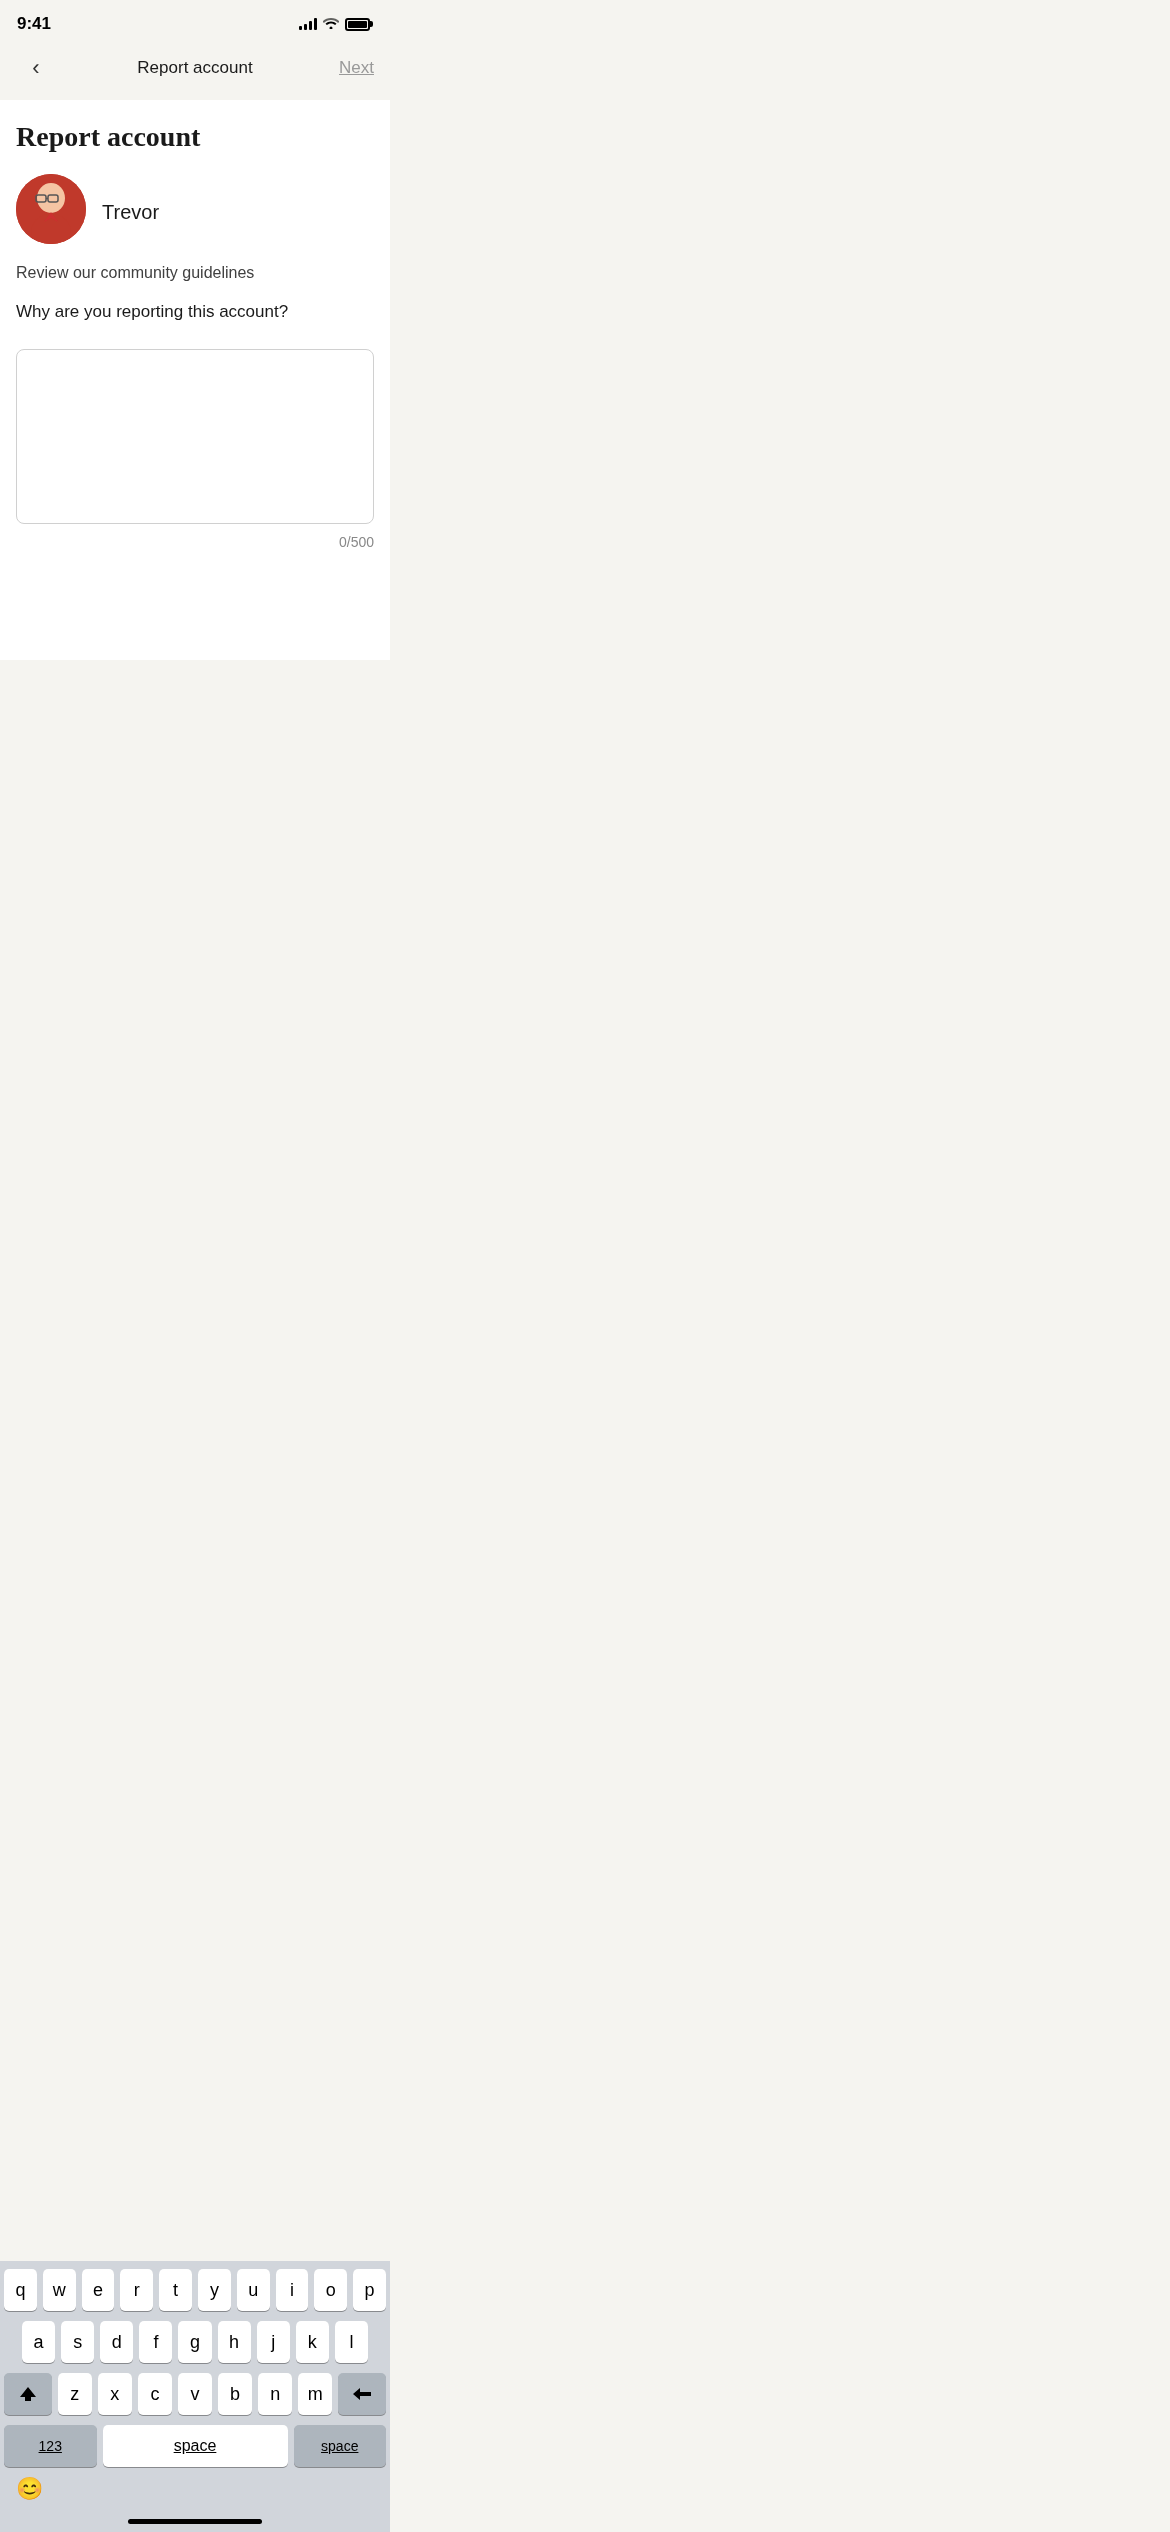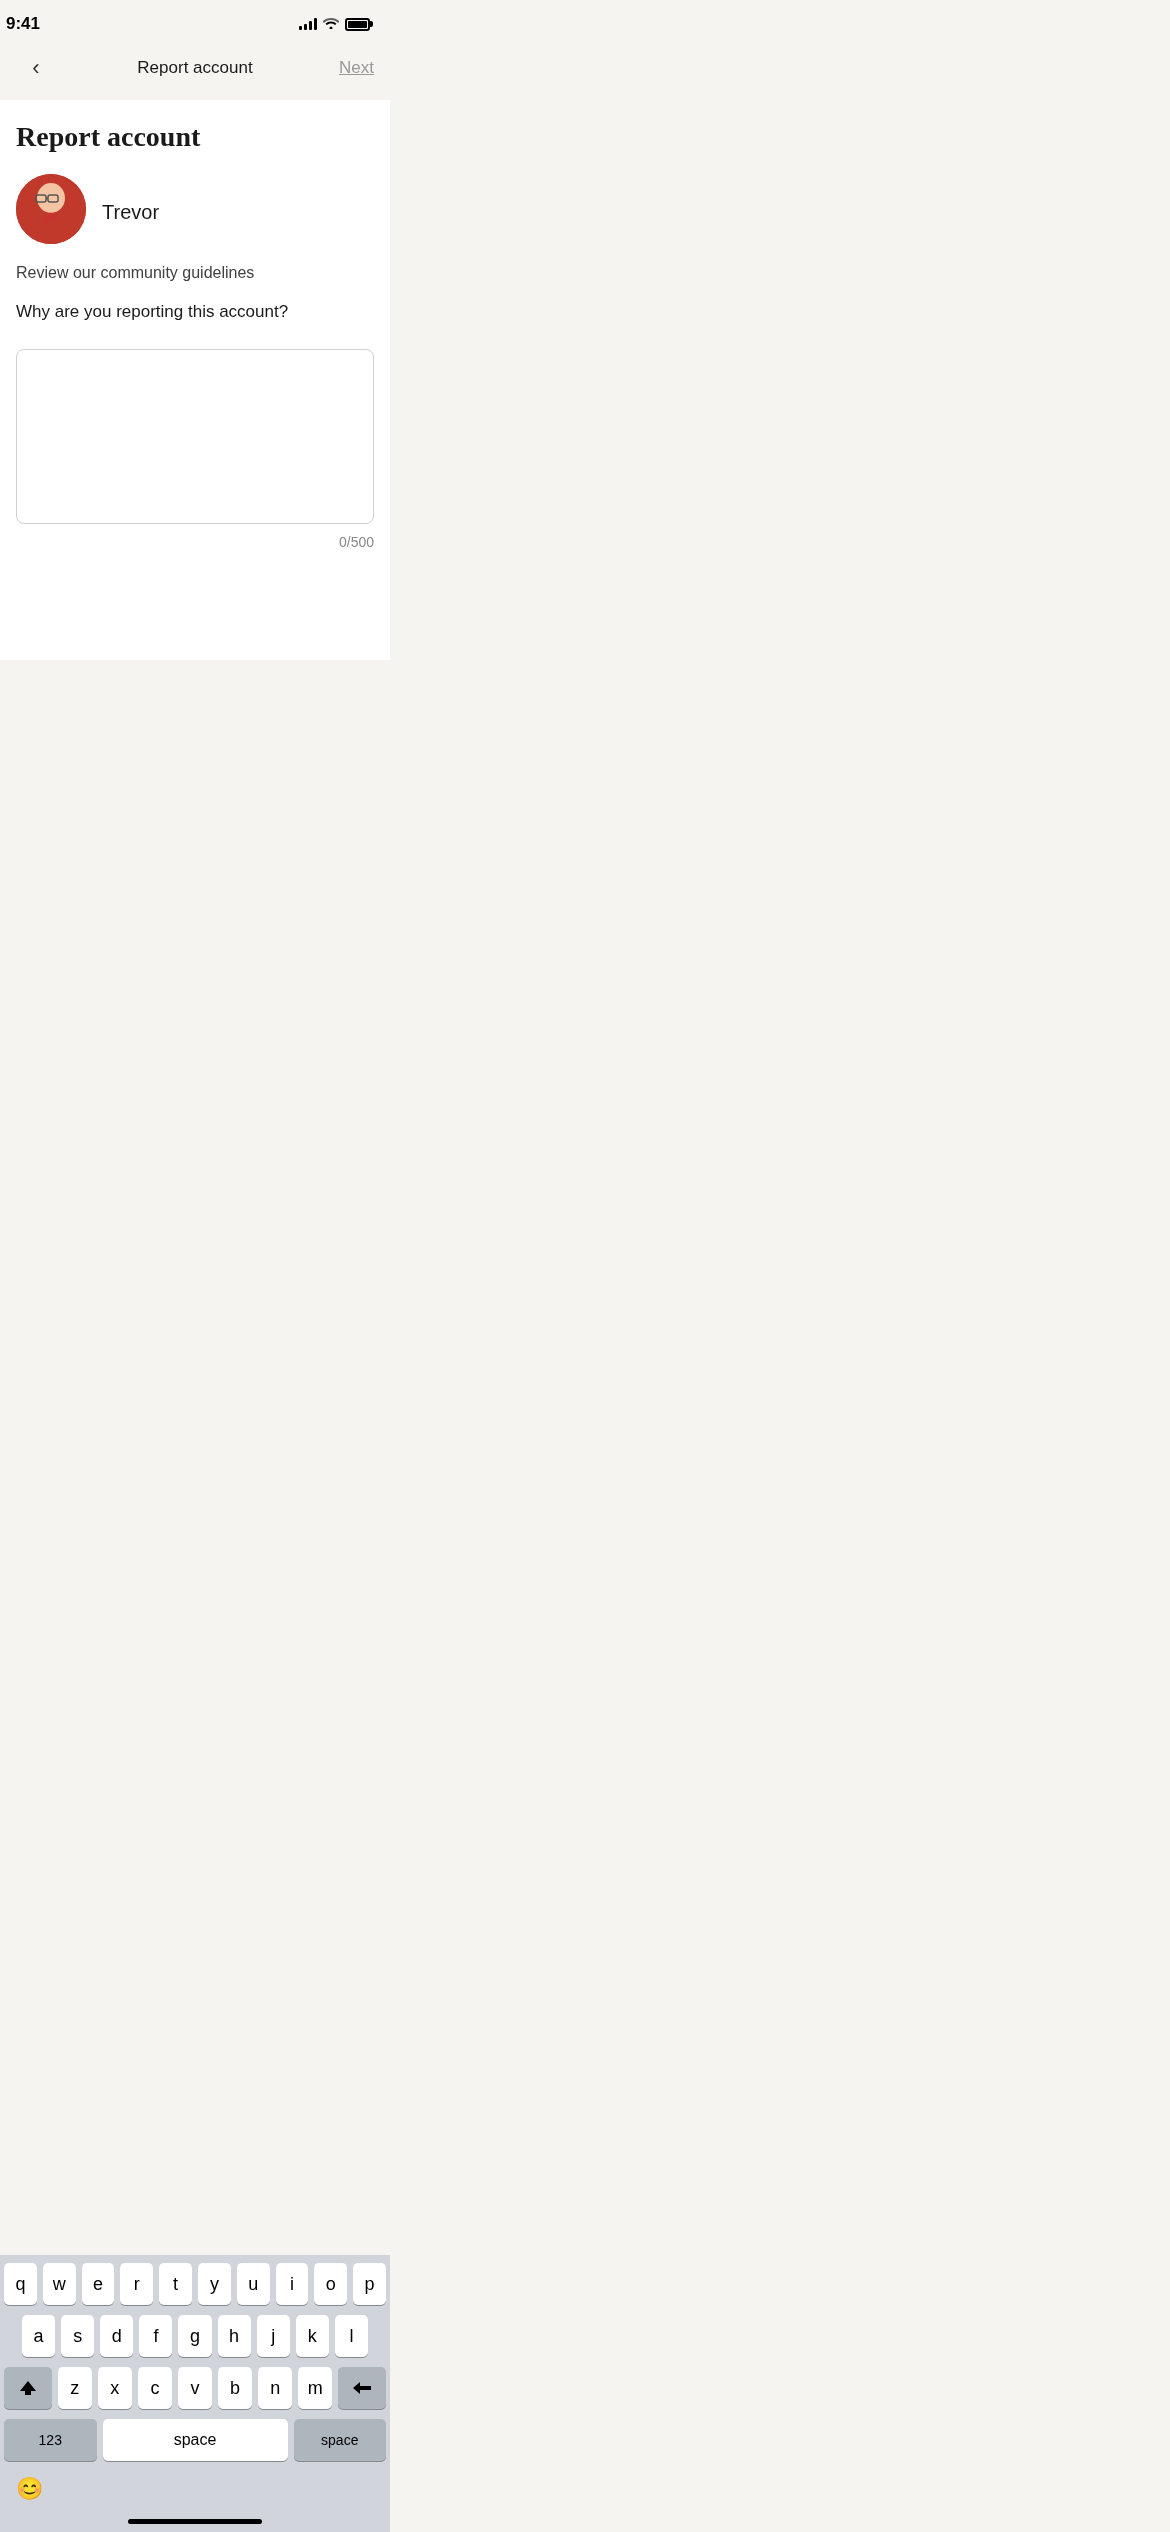--- a/index.html
+++ b/index.html
@@ -11,21 +11,21 @@
       background: #f5f4f0;
       font-family: -apple-system, BlinkMacSystemFont, 'Helvetica Neue', sans-serif;
       overflow-x: hidden;
     }
 
     
     .status-bar {
       display: flex;
       justify-content: space-between;
       align-items: center;
-      padding: 14px 20px 6px 6px;
+      padding: 14px 20px 6px 17px;
       background: #f5f4f0;
     }
     .status-time {
       font-size: 17px;
       font-weight: 600;
       color: #000;
     }
     .status-icons {
       display: flex;
       align-items: center;
@@ -254,21 +254,21 @@
     }
 
     .key.shift-key {
       flex: 1.4;
     }
 
     .keyboard-bottom-row {
       display: flex;
       gap: 6px;
       justify-content: center;
-      margin-bottom: 6px;
+      text-decoration: underline;
     }
 
     .keyboard-footer {
       display: flex;
       justify-content: space-between;
       align-items: center;
       padding: 4px 8px 8px 8px;
     }
 
     .emoji-btn {

